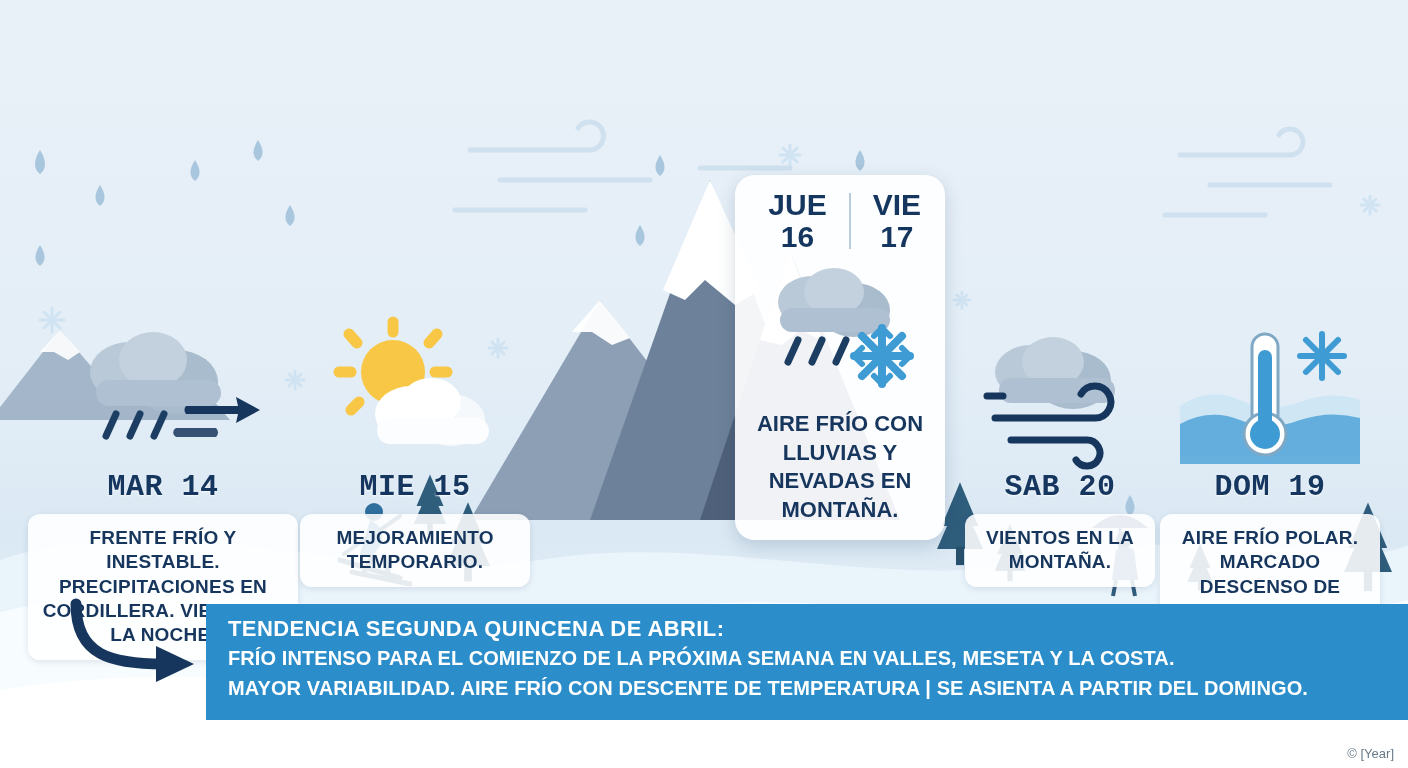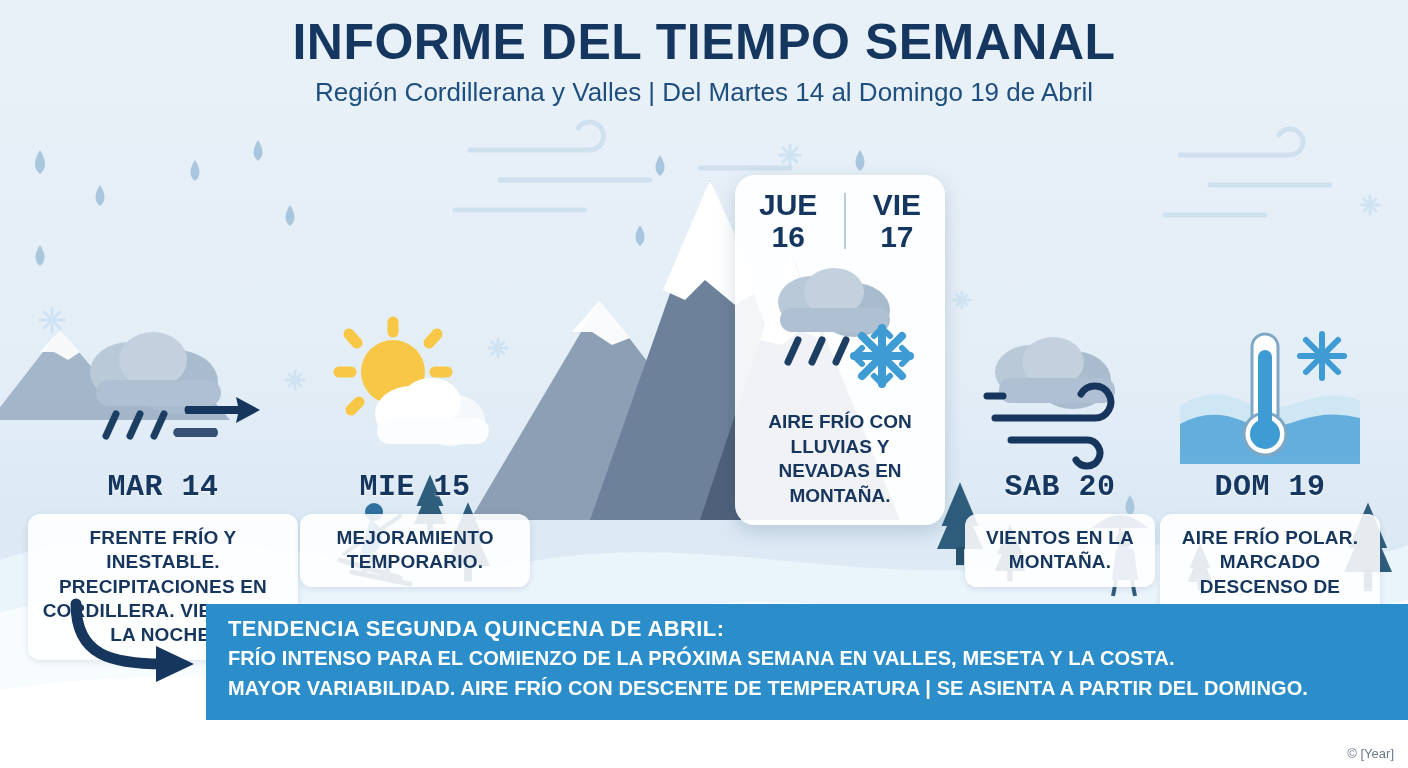--- a/index.html
+++ b/index.html
@@ -51,28 +51,28 @@
 
   
   .center-card{
     position:absolute;left:735px;top:175px;width:190px;
     background:rgba(255,255,255,.92);
     border-radius:20px;
     box-shadow:0 6px 18px rgba(25,60,95,.18);
     padding:14px 10px 16px;
     text-align:center;
   }
-  .two-days{display:flex;justify-content:space-between;align-items:center;gap:8px;}
+  .two-days{display:flex;justify-content:flex-end;align-items:center;gap:8px;}
   .two-days .d{
     font-size:30px;font-weight:bold;color:#15365f;line-height:1.05;
     padding:0 14px;
   }
   .two-days .sep{width:2px;height:56px;background:#b9ccde;}
   .center-desc{
-    font-size:19px;font-weight:bold;color:#17365d;line-height:1.3;margin-top:8px;
+    font-size:22px;font-weight:bold;color:#17365d;line-height:1.3;margin-top:8px;
   }
 
   
   .banner{
     position:absolute;left:206px;top:604px;width:1394px;height:116px;
     background:#2b8dc9;
     color:#ffffff;
     padding:12px 20px 0 22px;
     box-sizing:border-box;
   }
@@ -225,24 +225,20 @@
         <path d="M1092 528 q28 -26 56 0 z" fill="#4b6f98"></path>
         <line x1="1120" y1="528" x2="1120" y2="552" stroke="#3a5a80" stroke-width="3"></line>
         <circle cx="1124" cy="540" r="8" fill="#2f5d7c"></circle>
         <path d="M1116 550 q10 -6 18 0 l4 30 l-26 0 z" fill="#4a7ba8"></path>
         <path d="M1116 580 l-3 16" stroke="#2f5d7c" stroke-width="4"></path>
         <path d="M1132 580 l3 16" stroke="#2f5d7c" stroke-width="4"></path>
       </g>
     </svg>
   </div>
 
-  <div class="header">
-    <div class="title">INFORME DEL TIEMPO SEMANAL</div>
-    <div class="subtitle">Región Cordillerana y Valles | Del Martes 14 al Domingo 19 de Abril</div>
-  </div>
 
   <div class="day" id="day-0">
     <div class="icon-wrap">
       <svg width="210" height="160" viewBox="0 0 210 160">
         <g>
           <ellipse cx="72" cy="62" rx="40" ry="30" fill="#b9c9d8"></ellipse>
           <ellipse cx="118" cy="72" rx="42" ry="32" fill="#a9bccd"></ellipse>
           <ellipse cx="95" cy="50" rx="34" ry="28" fill="#c3d1de"></ellipse>
           <rect x="38" y="70" width="125" height="26" rx="13" fill="#aec0d1"></rect>
         </g>

